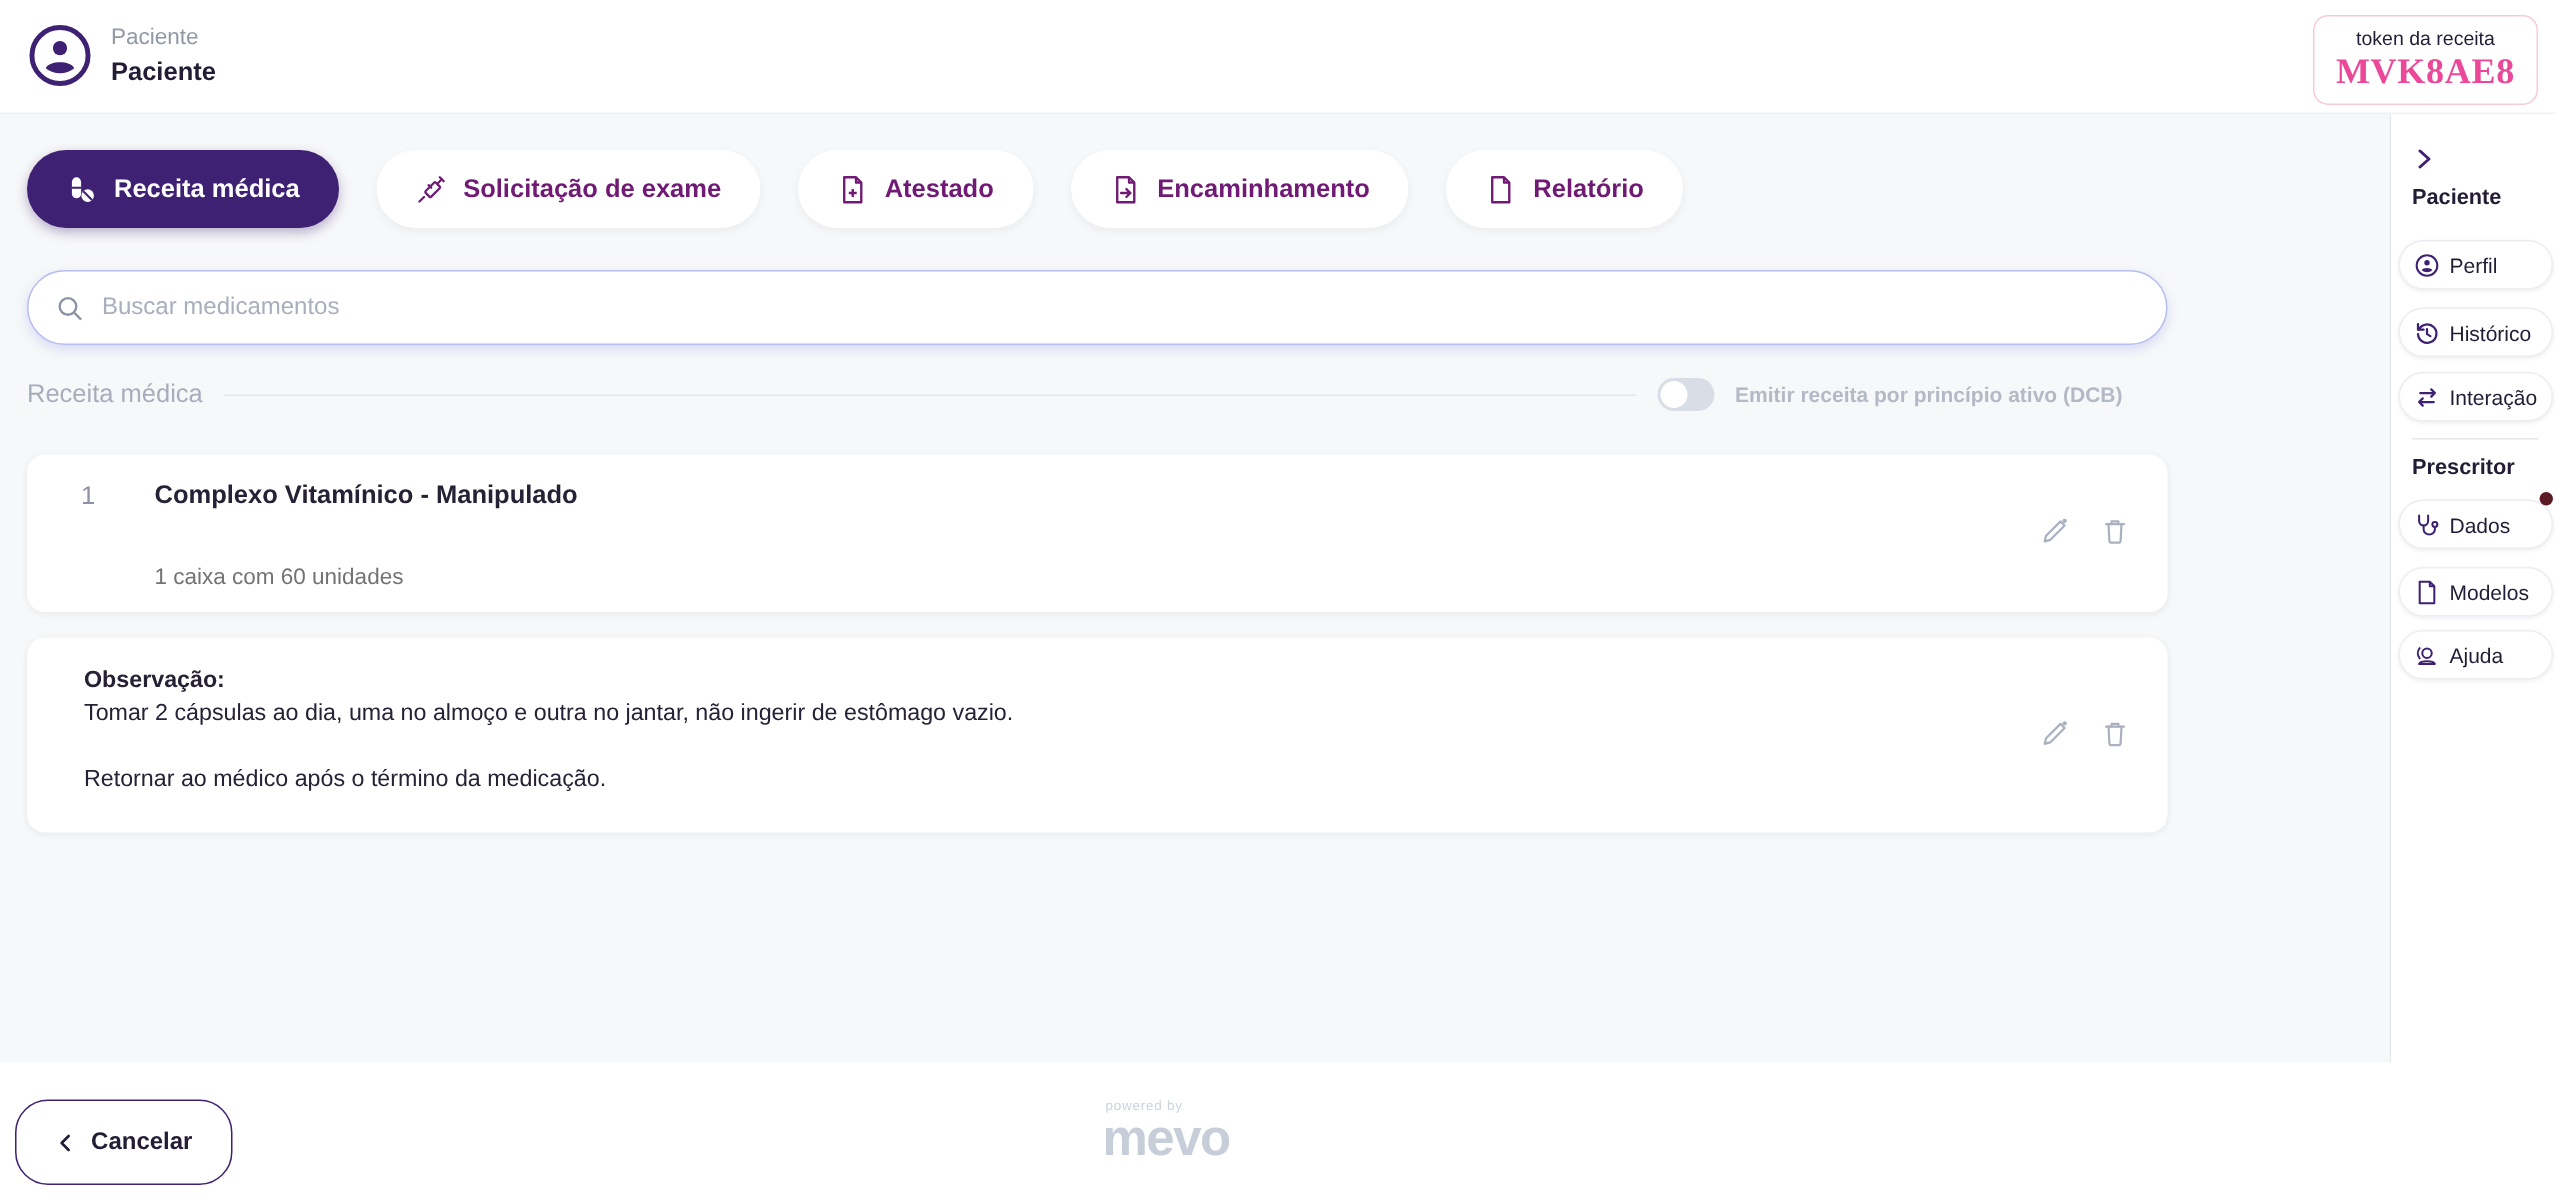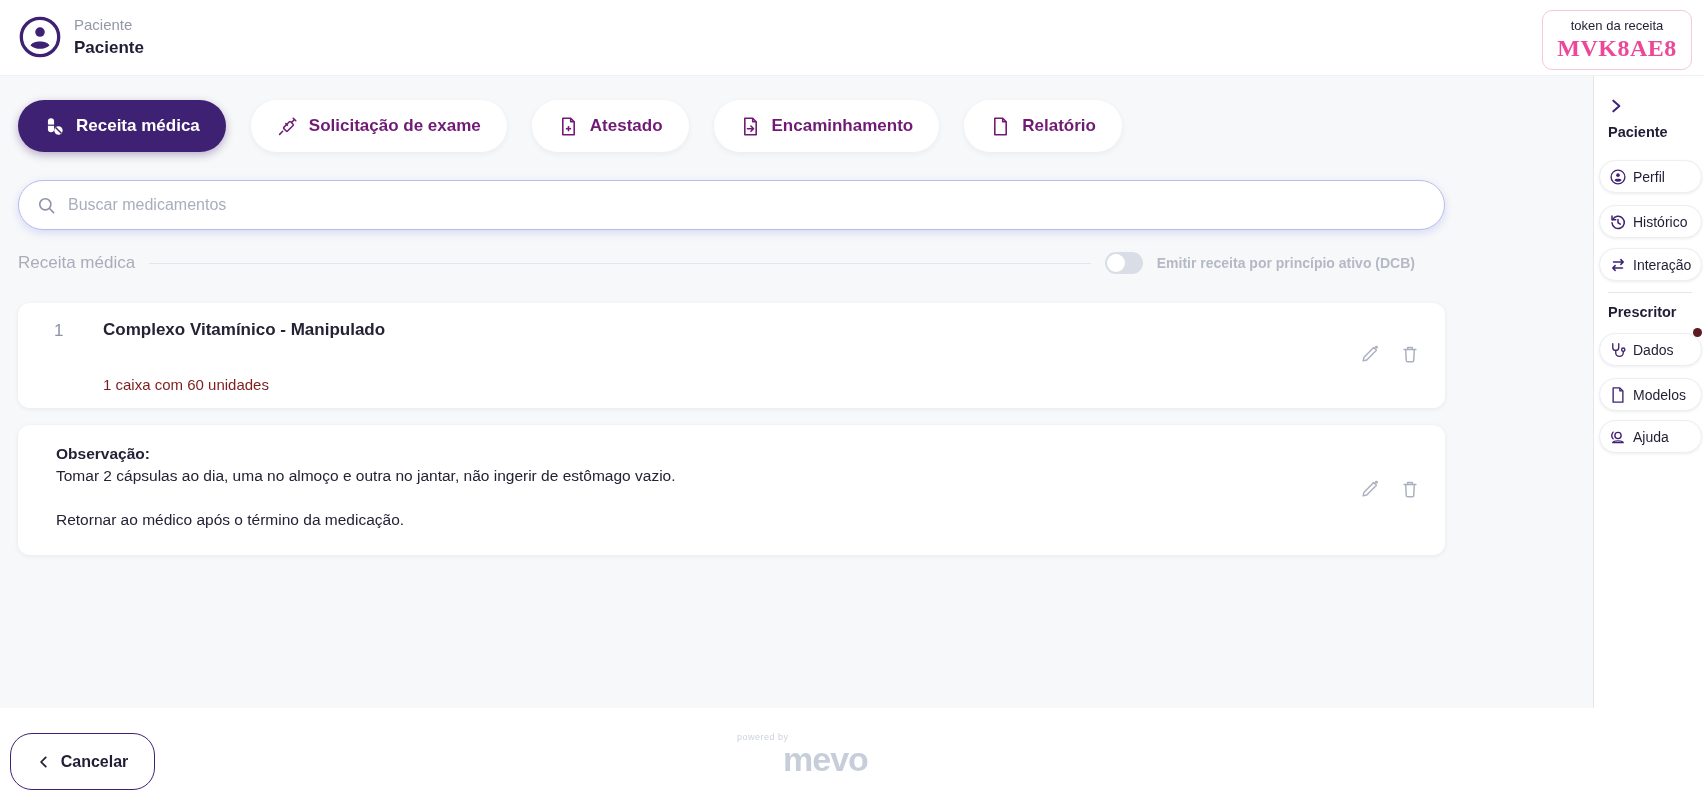--- a/index.html
+++ b/index.html
@@ -34,21 +34,21 @@
   .section-line { flex:1; height:1px; background:#e4e6eb; }
   .toggle { flex:none; width:38px; height:22px; border-radius:11px; background:#d9dde6; position:relative; cursor:pointer; }
   .toggle .knob { position:absolute; left:2px; top:2px; width:18px; height:18px; border-radius:50%; background:#fff; }
   .toggle-label { flex:none; font-size:14px; font-weight:bold; color:#b4b9c6; }
 
   .card { position:absolute; left:18px; width:1427px; background:#fff; border-radius:12px; box-shadow:0 1px 5px rgba(30,30,60,0.07); }
   .card-med { top:227px; height:105px; padding:18px 20px 0 0; }
   .med-index { position:absolute; left:36px; top:18px; font-size:17px; color:#8d93a5; }
   .med-title { position:absolute; left:85px; top:17px; font-size:17px; font-weight:bold; color:#262135; }
   .med-comp { position:absolute; left:85px; top:45px; font-size:15px; color:#8d93a5; }
-  .med-qty { position:absolute; left:85px; top:73px; font-size:15px; color:#7f1d1d; }
+  .med-qty { position:absolute; left:85px; top:73px; font-size:15px; color:#737373; }
 
   .card-obs { top:349px; height:130px; }
   .obs-label { position:absolute; left:38px; top:20px; font-size:15.5px; font-weight:bold; color:#262135; }
   .obs-line1 { position:absolute; left:38px; top:42px; font-size:15.5px; color:#262135; }
   .obs-line2 { position:absolute; left:38px; top:86px; font-size:15.5px; color:#262135; }
 
   .row-actions { position:absolute; right:24px; display:flex; gap:18px; color:#aab0bf; }
   .card-med .row-actions { top:40px; }
   .card-obs .row-actions { top:53px; }
   .icon-btn { width:22px; height:22px; cursor:pointer; }
@@ -68,21 +68,21 @@
   .sb-perfil { top:84px; } .sb-historico { top:129px; } .sb-interacao { top:172px; }
   .sb-dados { top:257px; } .sb-modelos { top:302px; } .sb-ajuda { top:344px; }
   .notif-dot { position:absolute; left:99px; top:252px; width:9px; height:9px; border-radius:50%; background:#5c1a22; }
 
   
   .footer { position:absolute; left:0; top:708px; width:1704px; height:90px; background:#fff; }
   .btn-cancel { position:absolute; left:10px; top:25px; width:145px; height:57px; border:1.5px solid #3e2173; border-radius:22px; background:#fff; display:flex; align-items:center; justify-content:center; gap:10px; font-size:16px; font-weight:bold; color:#221c35; cursor:pointer; }
   .btn-cancel svg { width:14px; height:14px; color:#221c35; }
   .mevo { position:absolute; left:735px; top:24px; width:95px; text-align:left; }
   .mevo .powered { font-size:9px; color:#ccd2de; letter-spacing:0.5px; margin-left:2px; }
-  .mevo .brand { font-size:34px; font-weight:800; color:#c7ceda; letter-spacing:-1px; line-height:1;margin-left:48px; }
+  .mevo .brand { font-size:34px; font-weight:800; color:#c7ceda; letter-spacing:-1px; line-height:1; }
 </style>
 </head>
 <body>
 
 <div class="app">
 
   <div class="header">
     <div class="avatar">
       <svg viewBox="0 0 24 24" fill="none" stroke="currentColor" stroke-width="1.8">
         <circle cx="12" cy="12" r="10.2"></circle>

